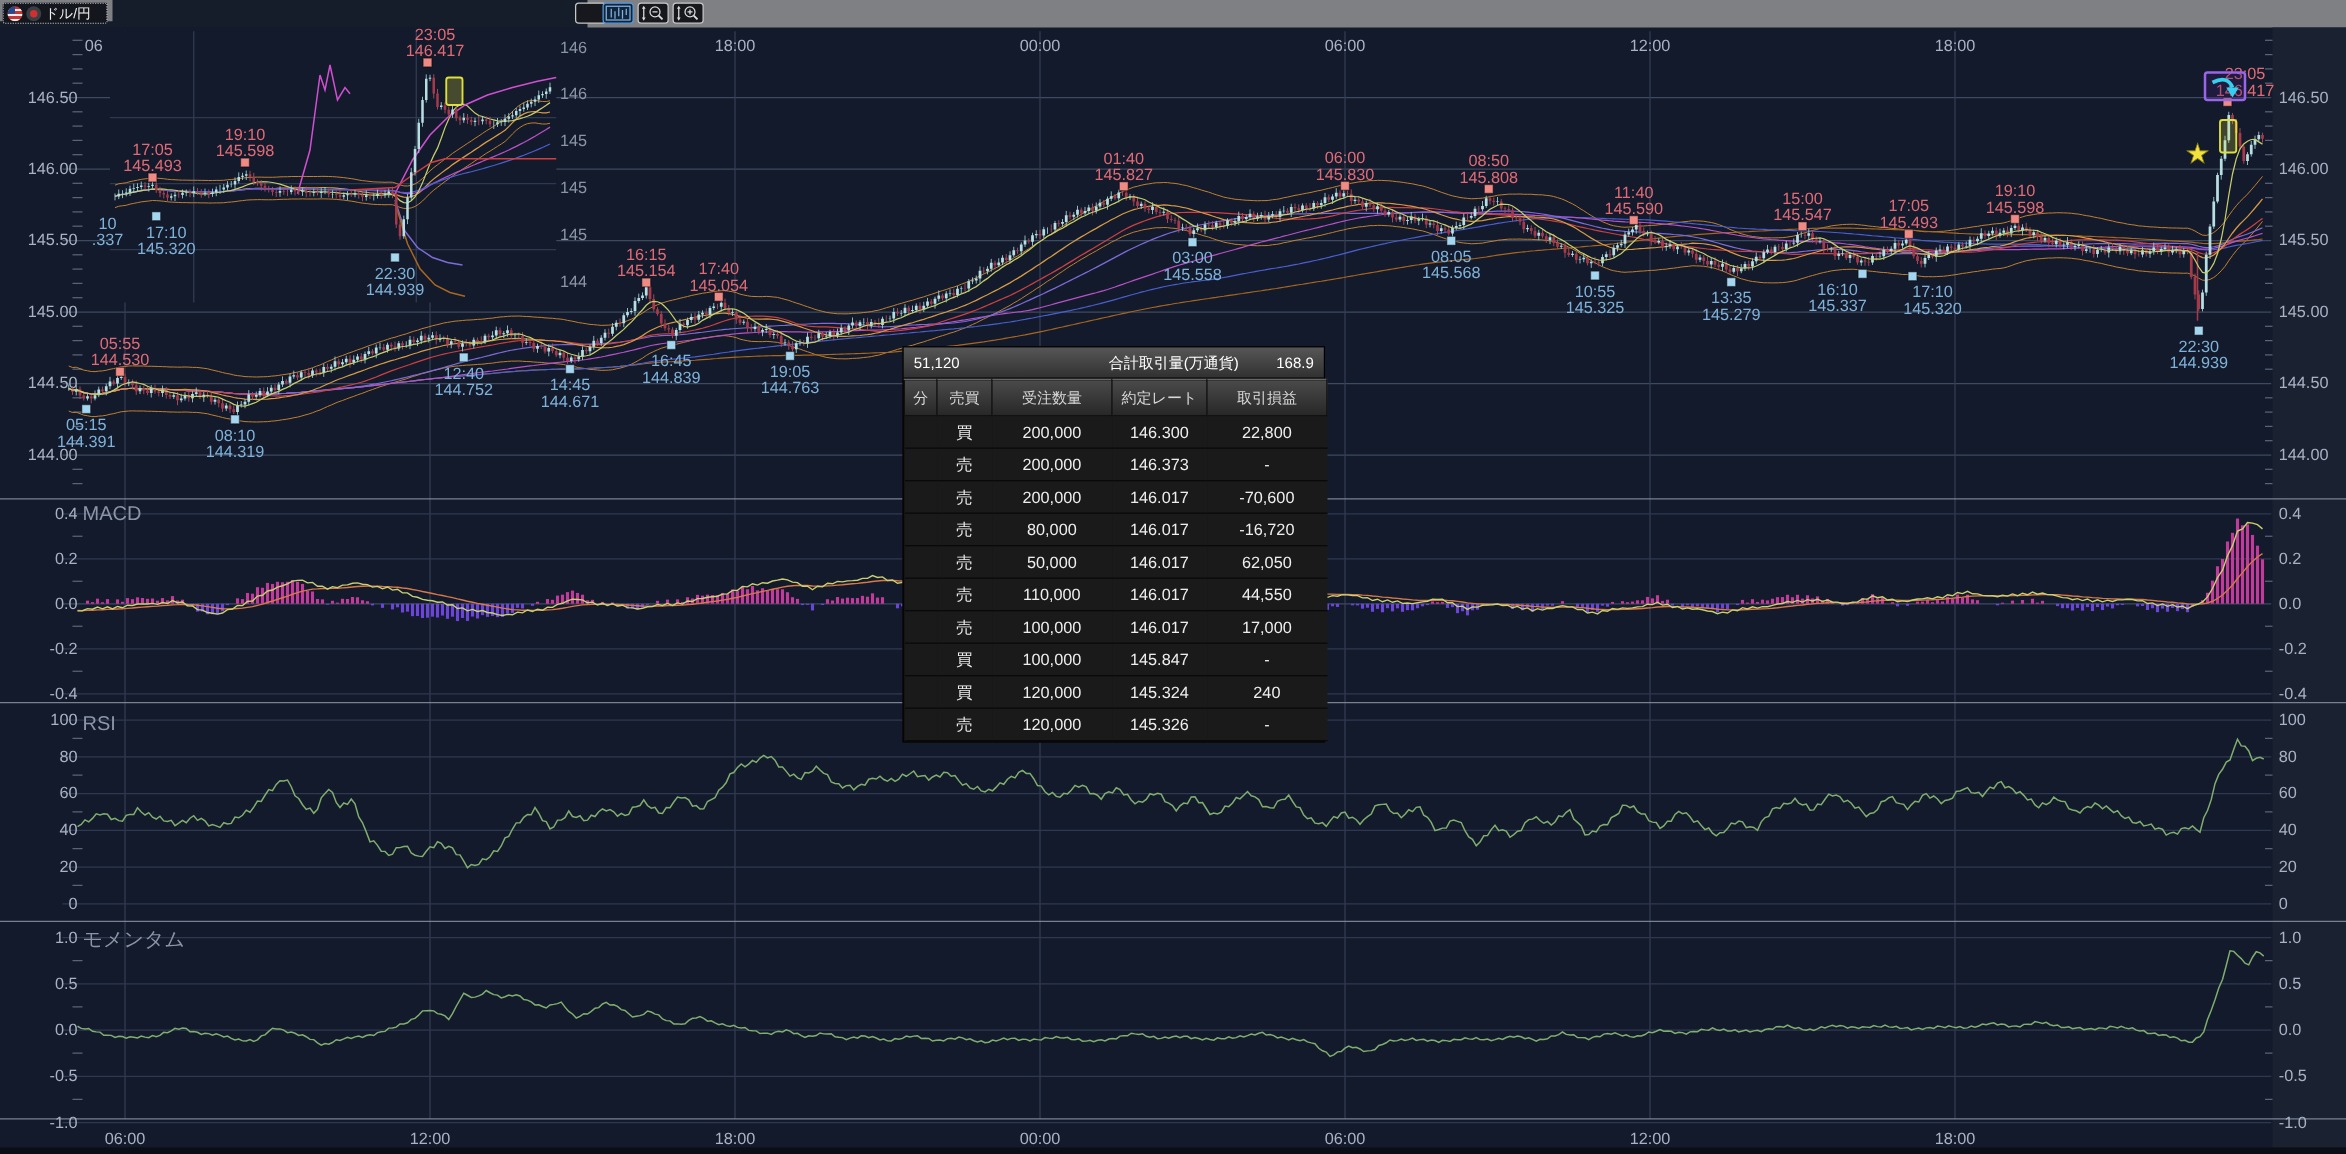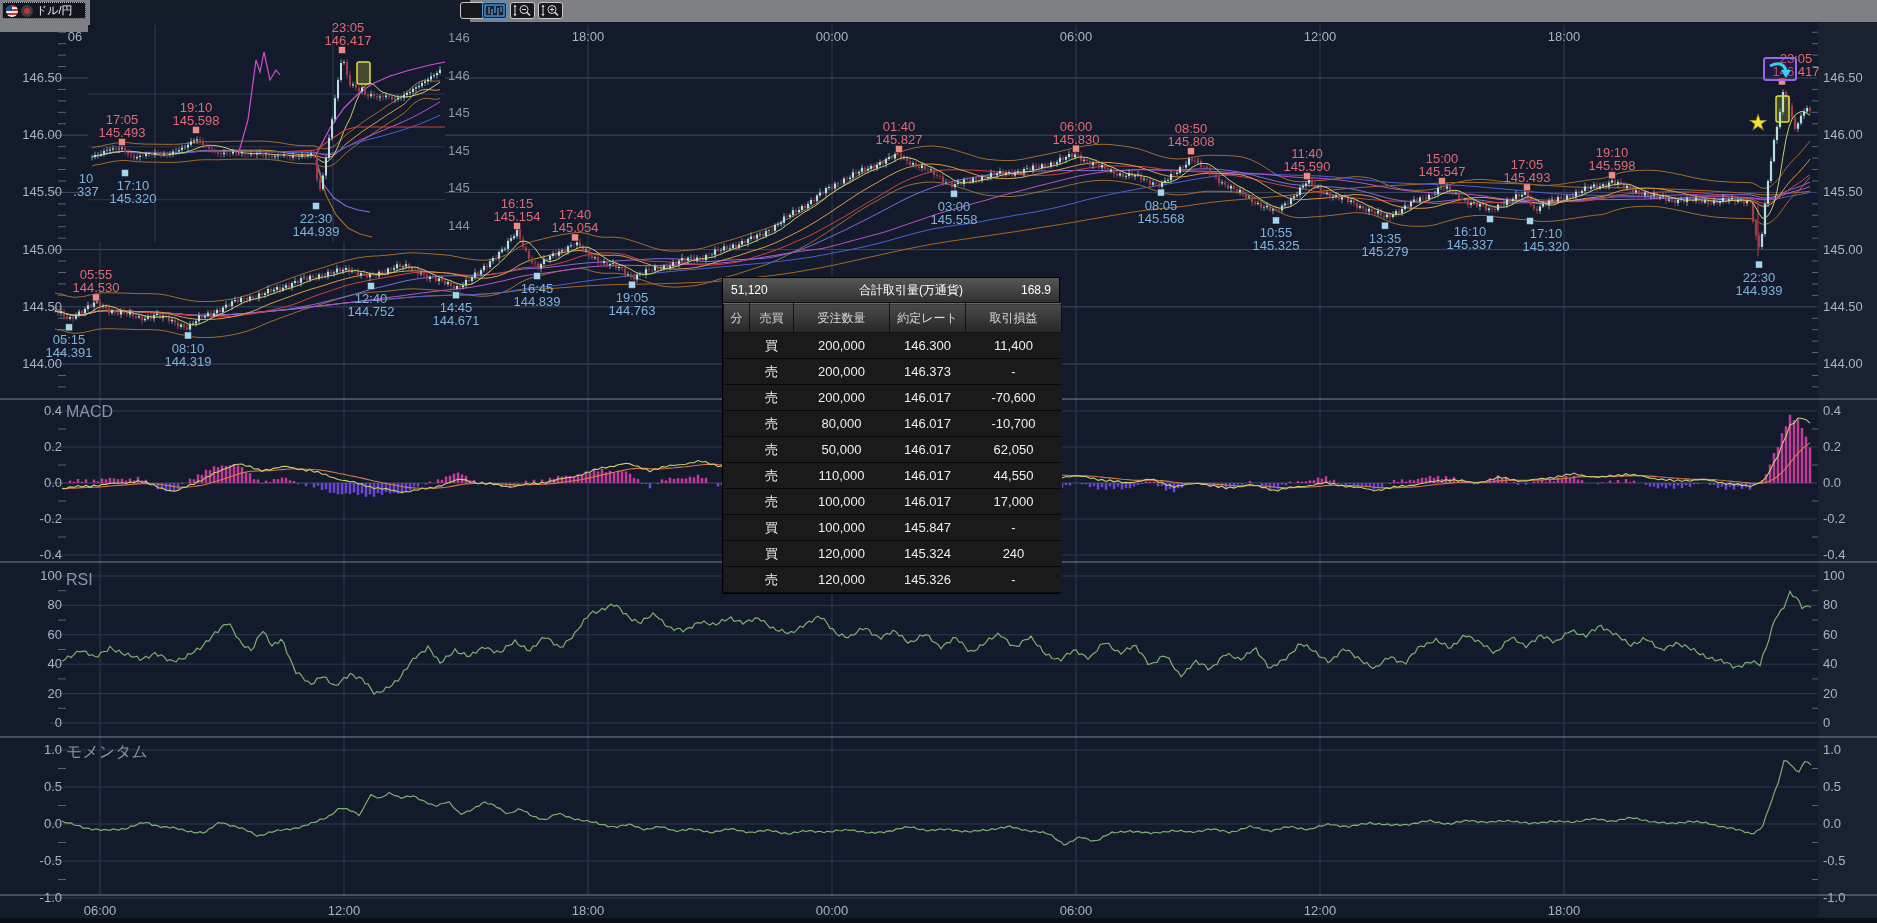--- a/index.html
+++ b/index.html
@@ -1,20 +1,20 @@
 <!DOCTYPE html>
 <html><head>
 <meta charset="utf-8">
 <style>
   html,body{margin:0;padding:0;background:#000;}
   #root{position:relative;width:1877px;height:923px;background:#131a2b;overflow:hidden;
         font-family:"Liberation Sans",sans-serif;}
   
   .topbar{position:absolute;left:0;top:0;width:1877px;height:22px;background:#151c2a;}
-  .tabstrip{position:absolute;left:0;top:0;width:90px;height:32px;background:#7f8084;}
+  .tabstrip{position:absolute;left:0;top:0;width:90px;height:17px;background:#7f8084;}
   .pairtab{position:absolute;left:2px;top:2px;width:84px;height:17px;background:#14161d;
            border:1px dotted #b9bcc2;border-radius:2px;display:flex;align-items:center;gap:3px;
            padding-left:3px;box-sizing:border-box;cursor:pointer;}
   .flag{width:12px;height:12px;border-radius:50%;flex:0 0 auto;position:relative;overflow:hidden;}
   .flag-us{background:repeating-linear-gradient(#c33 0 2px,#eee 2px 4px);}
   .flag-us::after{content:"";position:absolute;left:0;top:0;width:6px;height:6px;background:#224a8f;}
   .flag-jp{background:#3a3f46;}
   .flag-jp::after{content:"";position:absolute;left:3px;top:3px;width:6px;height:6px;border-radius:50%;background:#d03030;}
   .pairlabel{color:#f0f0f0;font-size:11px;white-space:nowrap;}
   .graybar{position:absolute;left:470px;top:0;width:1407px;height:22px;background:#7f8084;}
@@ -22,21 +22,21 @@
         border-radius:3px;box-sizing:border-box;cursor:pointer;}
   .tbtn svg{display:block;margin:1px auto;}
   .tbtn-active{border-color:#5599dd;background:#122438;}
   .tbtn-part{left:-10px;}
   
   .pane-label{position:absolute;color:#8b95a8;font-size:16px;pointer-events:none;}
   
   .trade-table{position:absolute;left:722px;top:277px;width:338px;background:#141414;
                border:1px solid #000;box-sizing:border-box;font-size:13px;color:#eee;}
   .tt-title{height:24px;background:linear-gradient(#565656,#313131);display:flex;align-items:center;
-            color:#fff;font-size:12px;border-bottom:1px solid #111;gap:28px;}
+            color:#fff;font-size:12px;border-bottom:1px solid #111;}
   .tt-title .l{padding-left:8px;width:70px;}
   .tt-title .c{flex:1;text-align:right;}
   .tt-title .r{width:60px;text-align:right;padding-right:8px;}
   table.tt{border-collapse:collapse;table-layout:fixed;width:100%;}
   table.tt th{height:26px;background:linear-gradient(#4a4a4a,#272727);color:#d8d8d8;font-weight:normal;
               font-size:12px;border:1px solid #111;border-top:1px solid #666;}
   table.tt td{height:25px;border-bottom:1px solid #090909;background:#1a1a1a;padding:0 7px;white-space:nowrap;}
   table.tt td.side{text-align:center;padding:0;}
   table.tt td.num{text-align:center;margin-top:11px;}
   table.tt col.c0{width:26px;} table.tt col.c1{width:44px;} table.tt col.c2{width:96px;}
@@ -821,42 +821,42 @@
         <th>約定レート</th>
         <th>取引損益</th>
       </tr>
         </thead>
       <tbody>
           <tr>
             <td class=""></td>
             <td class="side">買</td>
             <td class="num">200,000</td>
             <td class="num">146.300</td>
-            <td class="num">11,400</td>
+            <td class="num">22,800</td>
           </tr>
           <tr>
             <td class=""></td>
             <td class="side">売</td>
             <td class="num">200,000</td>
             <td class="num">146.373</td>
             <td class="num">-</td>
           </tr>
           <tr>
             <td class=""></td>
             <td class="side">売</td>
             <td class="num">200,000</td>
             <td class="num">146.017</td>
             <td class="num">-70,600</td>
           </tr>
           <tr>
             <td class=""></td>
             <td class="side">売</td>
             <td class="num">80,000</td>
             <td class="num">146.017</td>
-            <td class="num">-10,700</td>
+            <td class="num">-16,720</td>
           </tr>
           <tr>
             <td class=""></td>
             <td class="side">売</td>
             <td class="num">50,000</td>
             <td class="num">146.017</td>
             <td class="num">62,050</td>
           </tr>
           <tr>
             <td class=""></td>

